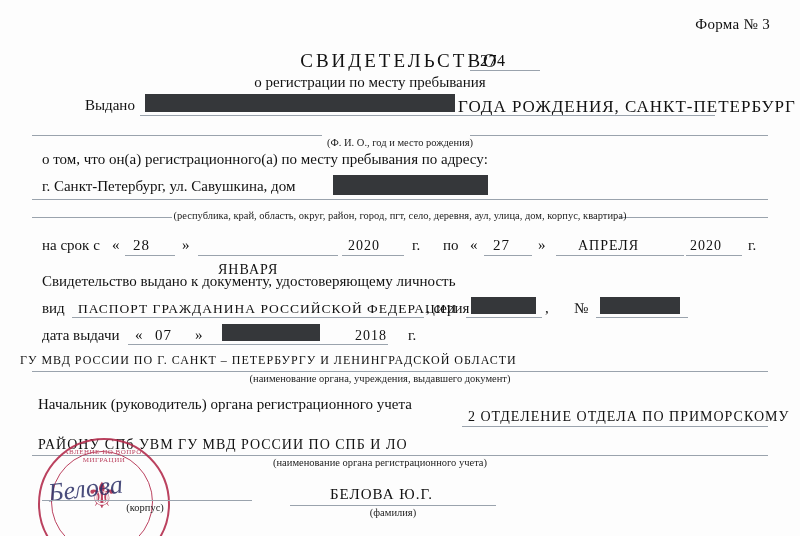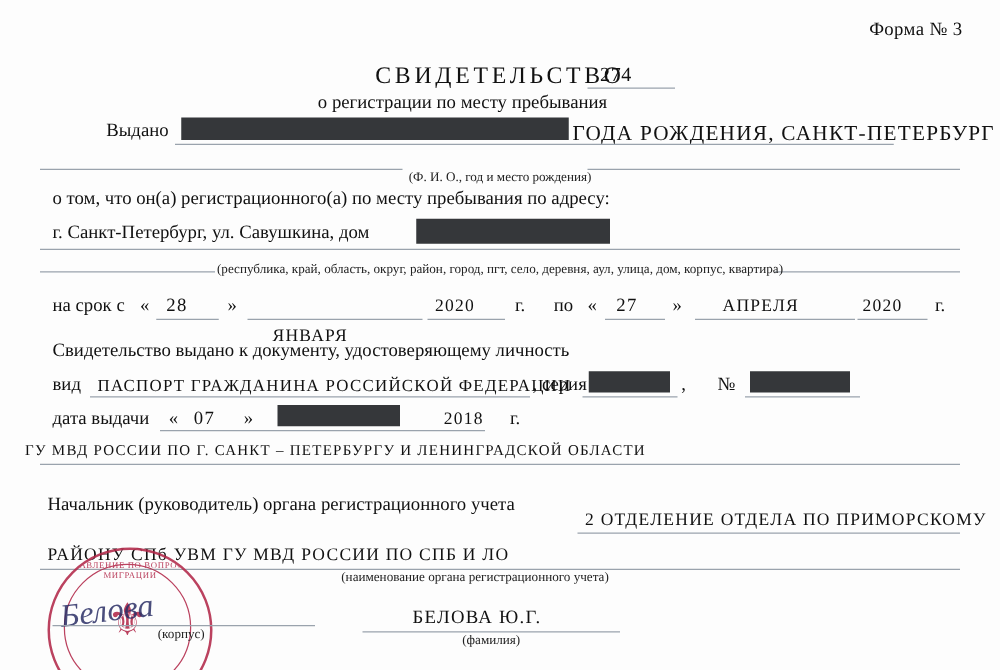--- a/index.html
+++ b/index.html
@@ -213,20 +213,21 @@
   <div class="txt" style="left:135px; top:327px;">«</div>
   <div class="txt" style="left:155px; top:327px; letter-spacing:1px;">07</div>
   <div class="txt" style="left:195px; top:327px;">»</div>
   <div class="redact" style="left:222px; top:324px; width:98px; height:17px;"></div>
   <div class="rule" style="left:128px; top:344px; width:260px;"></div>
   <div class="txt sp" style="left:355px; top:328px; font-size:14px;">2018</div>
   <div class="txt" style="left:408px; top:327px;">г.</div>
 
   <div class="txt sp" style="left:20px; top:353px; font-size:12px;">ГУ  МВД  РОССИИ  ПО  Г. САНКТ – ПЕТЕРБУРГУ  И  ЛЕНИНГРАДСКОЙ ОБЛАСТИ</div>
   <div class="rule" style="left:32px; top:371px; width:736px;"></div>
+  <div class="caption-left" style="left:160px; top:373px; width:440px;">(наименование органа, учреждения, выдавшего документ)</div>
 
   <div class="txt" style="left:38px; top:396px;">Начальник (руководитель) органа регистрационного учета</div>
   <div class="txt sp" style="left:468px; top:409px; font-size:14px;">2 ОТДЕЛЕНИЕ ОТДЕЛА  ПО ПРИМОРСКОМУ</div>
   <div class="rule" style="left:462px; top:426px; width:306px;"></div>
   <div class="txt sp" style="left:38px; top:437px; font-size:14px;">РАЙОНУ СПб УВМ  ГУ  МВД  РОССИИ  ПО СПБ  И  ЛО</div>
   <div class="rule" style="left:32px; top:455px; width:736px;"></div>
   <div class="caption-left" style="left:180px; top:457px; width:400px;">(наименование органа регистрационного учета)</div>
 
   <div class="stamp">
     <div class="inner-ring"></div>

